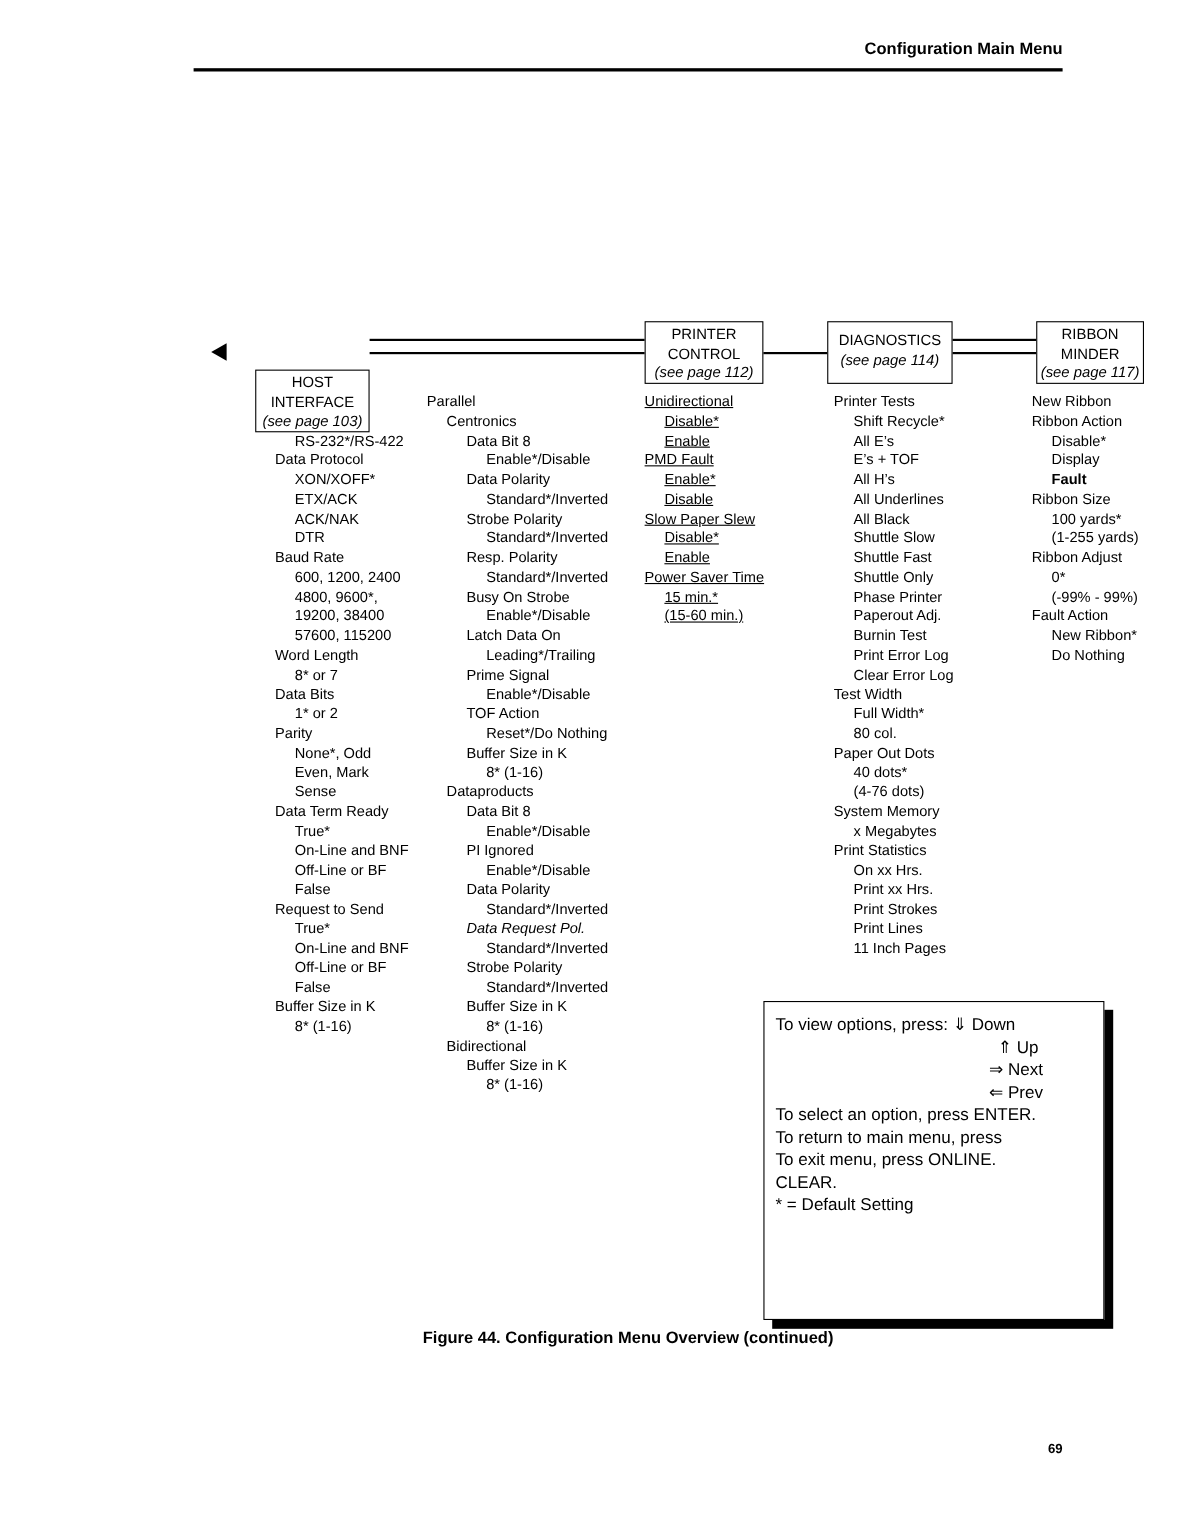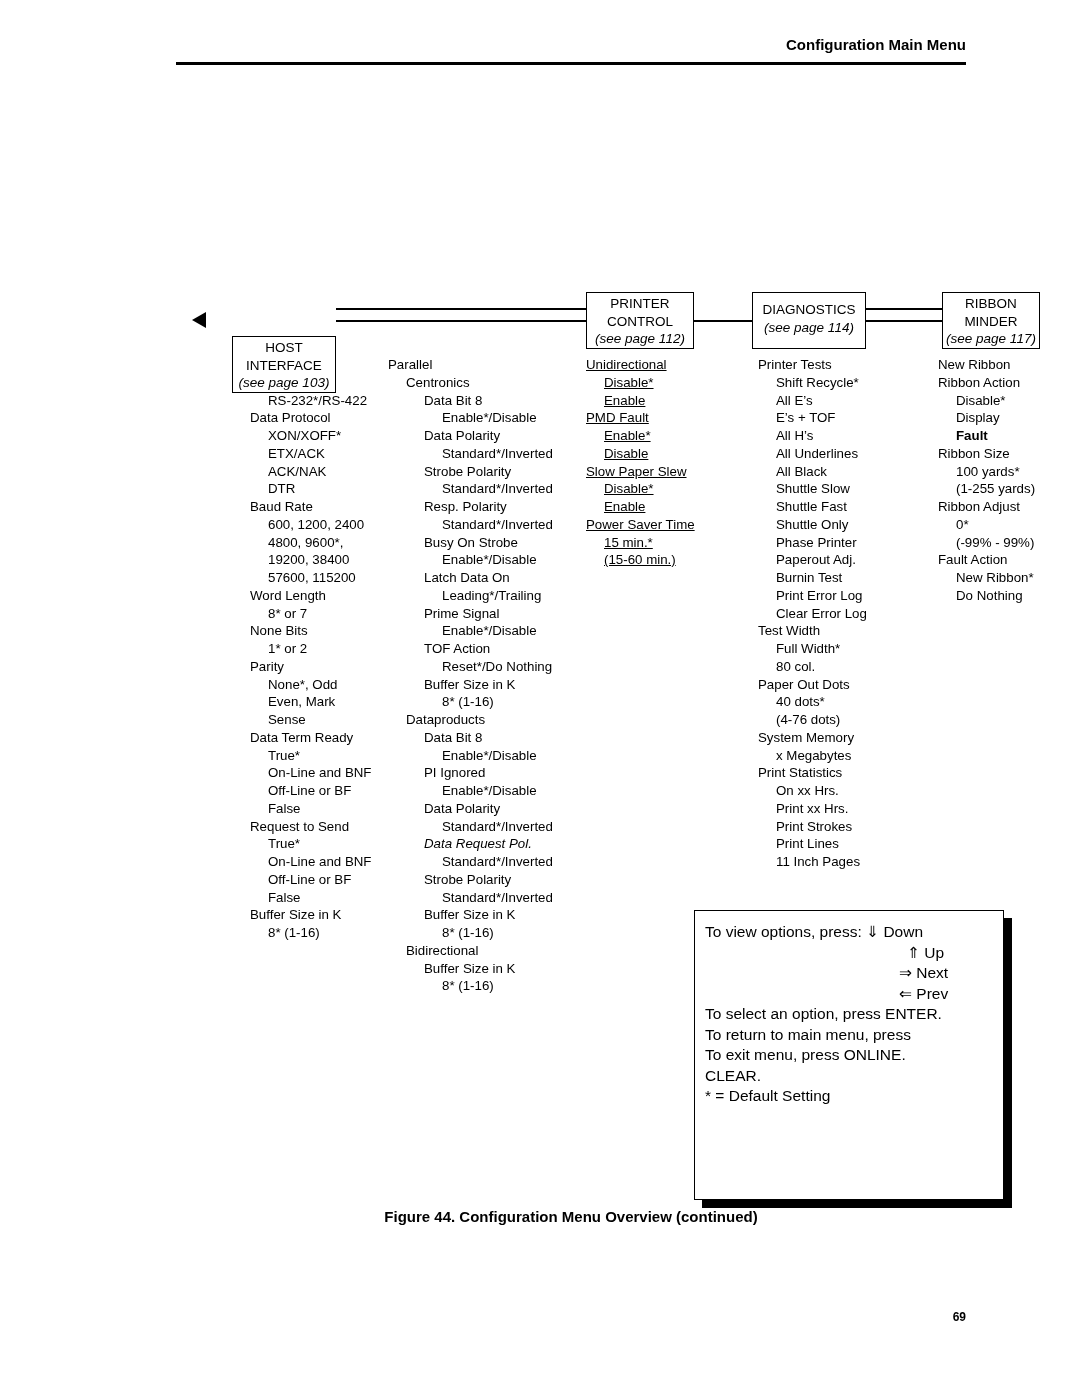--- a/index.html
+++ b/index.html
@@ -170,21 +170,21 @@
     <div style="padding-left: 36px;">ETX/ACK</div>
     <div style="padding-left: 36px;">ACK/NAK</div>
     <div style="padding-left: 36px;">DTR</div>
     <div style="padding-left: 18px;">Baud Rate</div>
     <div style="padding-left: 36px;">600, 1200, 2400</div>
     <div style="padding-left: 36px;">4800, 9600*,</div>
     <div style="padding-left: 36px;">19200, 38400</div>
     <div style="padding-left: 36px;">57600, 115200</div>
     <div style="padding-left: 18px;">Word Length</div>
     <div style="padding-left: 36px;">8* or 7</div>
-    <div style="padding-left: 18px;">None Bits</div>
+    <div style="padding-left: 18px;">Data Bits</div>
     <div style="padding-left: 36px;">1* or 2</div>
     <div style="padding-left: 18px;">Parity</div>
     <div style="padding-left: 36px;">None*, Odd</div>
     <div style="padding-left: 36px;">Even, Mark</div>
     <div style="padding-left: 36px;">Sense</div>
     <div style="padding-left: 18px;">Data Term Ready</div>
     <div style="padding-left: 36px;">True*</div>
     <div style="padding-left: 36px;">On-Line and BNF</div>
     <div style="padding-left: 36px;">Off-Line or BF</div>
     <div style="padding-left: 36px;">False</div>

